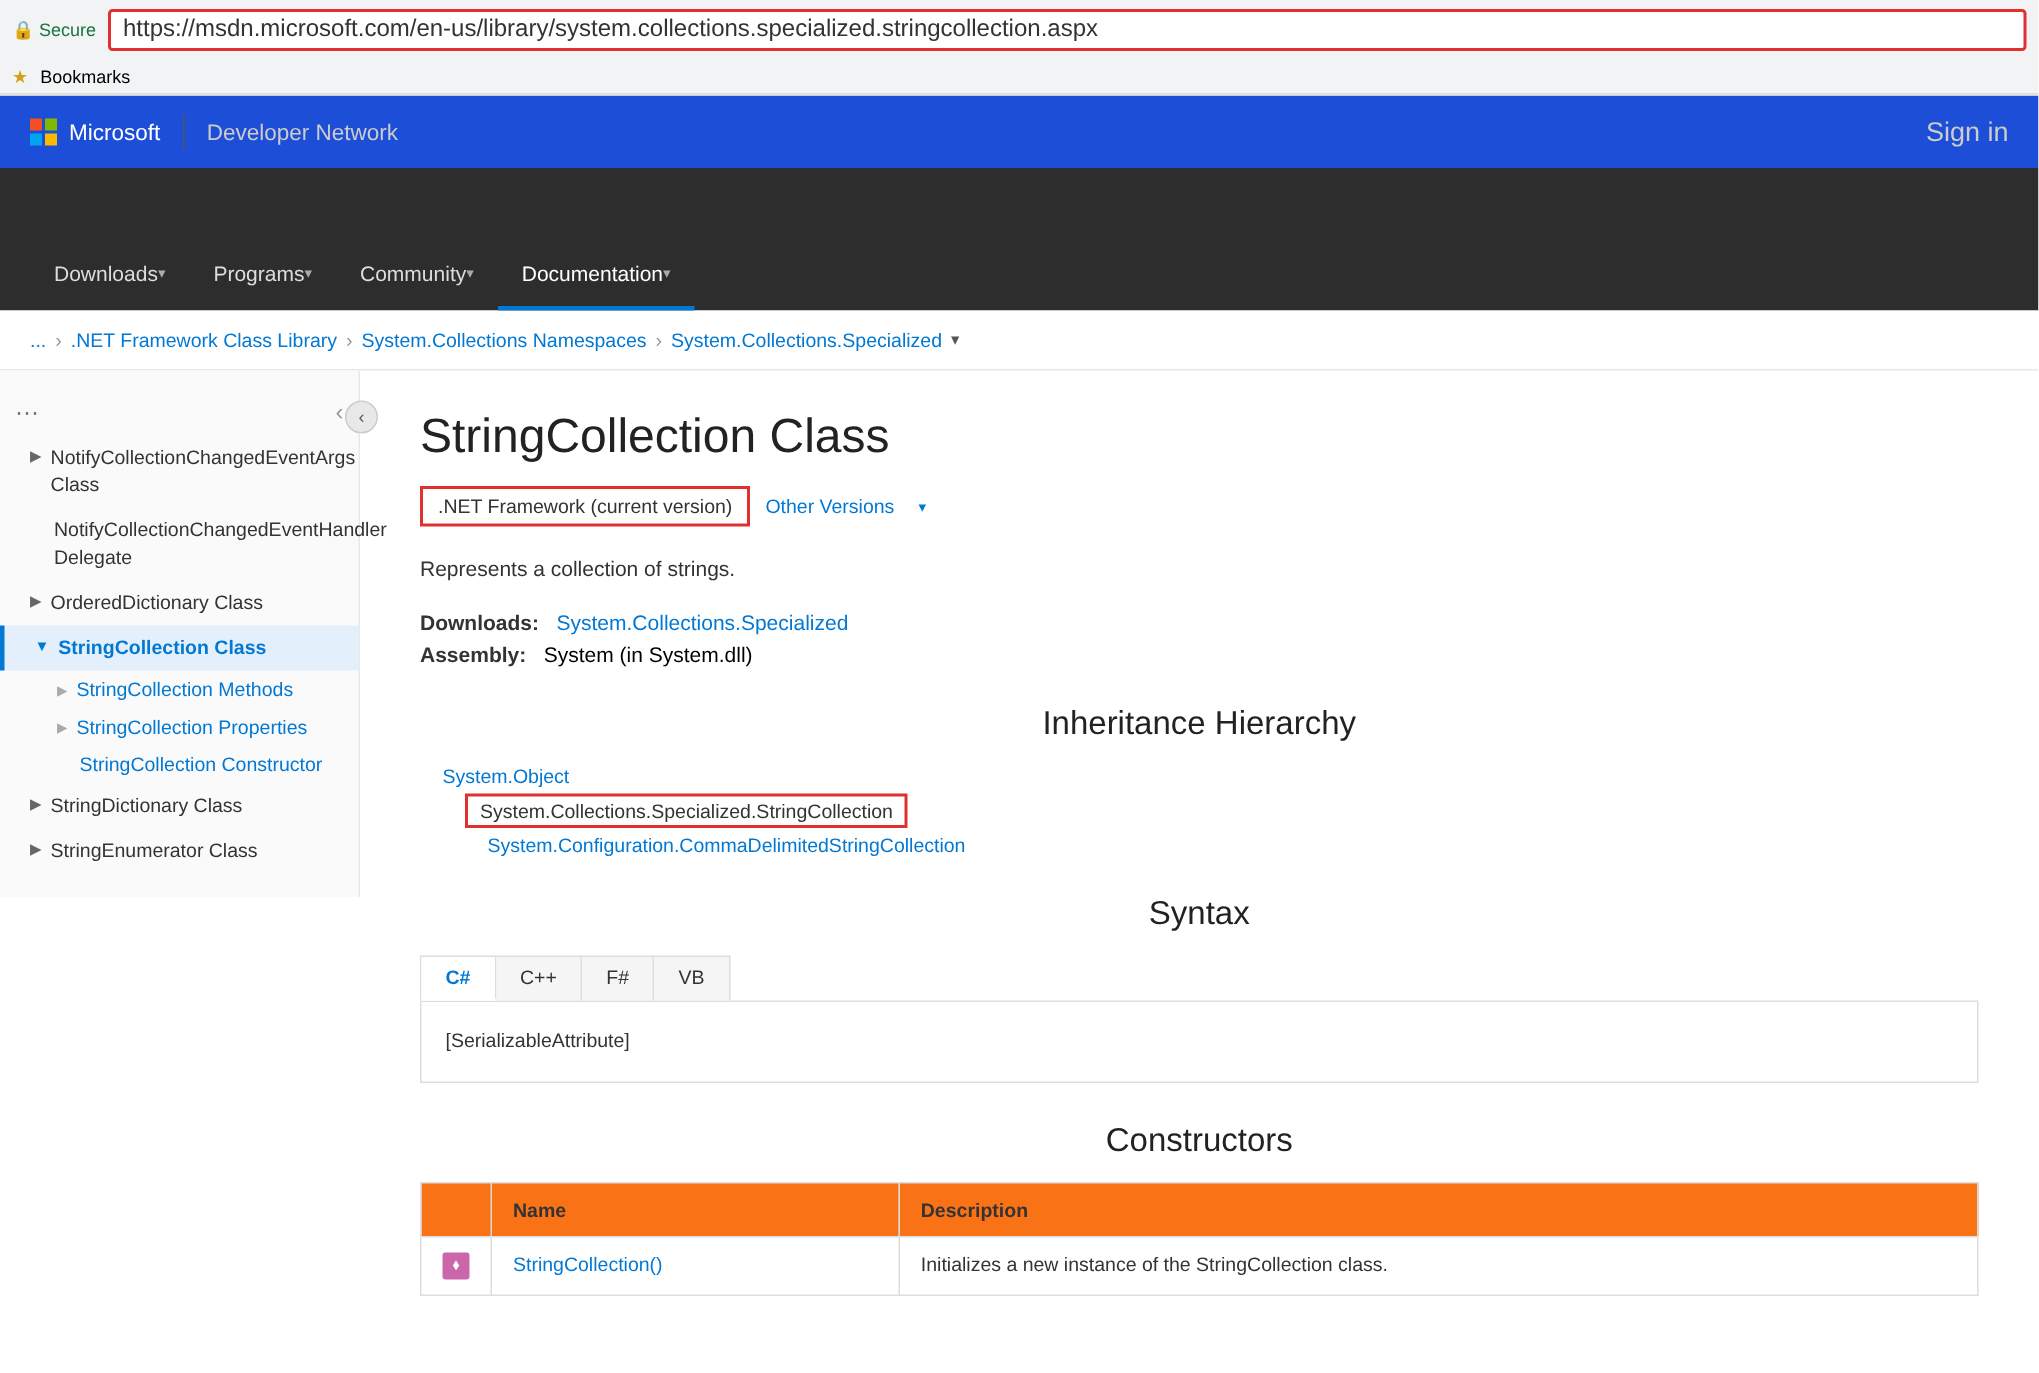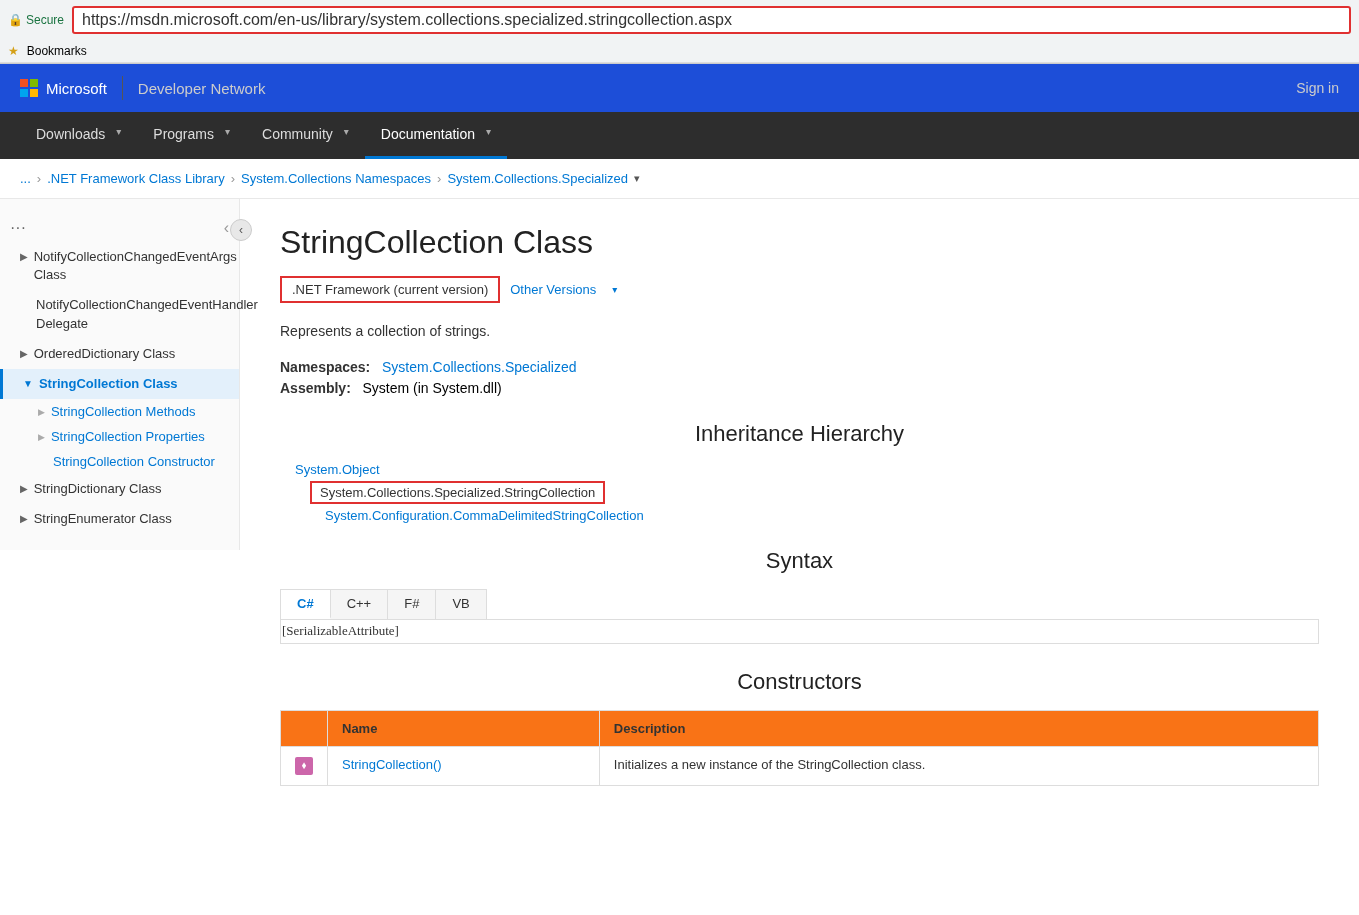--- a/index.html
+++ b/index.html
@@ -19,25 +19,25 @@
     .ms-header-left { display: flex; align-items: center; gap: 15px; }
     .ms-logo { display: flex; align-items: center; gap: 8px; font-size: 15px; color: #fff; text-decoration: none; }
     .ms-logo-squares { display: grid; grid-template-columns: 1fr 1fr; gap: 2px; width: 18px; height: 18px; }
     .ms-logo-squares span { display: block; }
     .ms-logo-squares span:nth-child(1) { background: #f25022; }
     .ms-logo-squares span:nth-child(2) { background: #7fba00; }
     .ms-logo-squares span:nth-child(3) { background: #00a4ef; }
     .ms-logo-squares span:nth-child(4) { background: #ffb900; }
     .ms-divider { width: 1px; height: 24px; background: #555; }
     .ms-dev-network { color: #ccc; font-size: 15px; }
-    .ms-signin { color: #ccc; font-size: 14px; cursor: pointer; }
+    .ms-signin { color: #ccc; font-size: 18px; cursor: pointer; }
 
     
     .nav-bar { background: #2d2d2d; display: flex; align-items: stretch; padding: 0 20px; }
-    .nav-item { color: #ddd; padding: 14px 16px; cursor: pointer; font-size: 14px; display: flex; align-items: flex-start; gap: 11px; text-decoration: none; border-bottom: 3px solid transparent; }
+    .nav-item { color: #ddd; padding: 14px 16px; cursor: pointer; font-size: 14px; display: flex; align-items: center; gap: 0; text-decoration: none; border-bottom: 3px solid transparent; margin-top: 48px; }
     .nav-item.active { border-bottom: 3px solid #0078d4; color: #fff; }
     .nav-chevron { font-size: 10px; color: #aaa; }
 
     
     .breadcrumb { padding: 12px 20px; display: flex; align-items: center; gap: 6px; font-size: 13px; color: #555; border-bottom: 1px solid #e8e8e8; background: #fff; }
     .breadcrumb a { color: #0078d4; text-decoration: none; }
     .breadcrumb-sep { color: #999; }
     .breadcrumb-dropdown { color: #555; cursor: pointer; font-size: 11px; }
 
     
@@ -75,21 +75,21 @@
     .inheritance-list { margin-bottom: 25px; padding-left: 15px; }
     .inheritance-item { margin-bottom: 4px; font-size: 13px; }
     .inheritance-item a { color: #0078d4; text-decoration: none; }
     .inheritance-current { display: inline-block; border: 2px solid #e03030; padding: 2px 8px; font-size: 13px; color: #333; }
 
     
     .syntax-tabs { display: flex; border: 1px solid #ddd; border-bottom: none; width: fit-content; margin-bottom: 0; }
     .syntax-tab { padding: 6px 16px; font-size: 13px; cursor: pointer; border-right: 1px solid #ddd; background: #f5f5f5; color: #333; }
     .syntax-tab:last-child { border-right: none; }
     .syntax-tab.active { background: #fff; border-bottom: 2px solid #fff; color: #0078d4; font-weight: 600; }
-    .syntax-box { border: 1px solid #ddd; padding: 1px; background: #fff; font-family: Liberation Serif, serif; font-size: 13px; color: #333; margin-bottom: 25px; line-height: 1.6; }
+    .syntax-box { border: 1px solid #ddd; padding: 16px; background: #fff; font-family: Liberation Sans, sans-serif; font-size: 13px; color: #333; margin-bottom: 25px; line-height: 1.6; }
     .syntax-keyword { color: #0000cc; }
 
     
     .section-table { width: 100%; border-collapse: collapse; border: 1px solid #ddd; font-size: 13px; }
     .section-table th { background: #f97316; padding: 10px 14px; text-align: left; font-weight: 600; border: 1px solid #ddd; color: #333; }
     .section-table td { padding: 10px 14px; border: 1px solid #ddd; color: #333; vertical-align: top; }
     .section-table td a { color: #0078d4; text-decoration: none; }
 
     
     .sidebar-wrapper { position: relative; width: 240px; min-width: 240px; }
@@ -220,21 +220,21 @@
       <a class="other-versions">
         <span>Other Versions</span>
         <span class="other-versions-arrow">▾</span>
       </a>
     </div>
 
     <p class="description">Represents a collection of strings.</p>
 
     <div class="meta-table">
       <div class="meta-row">
-        <span class="meta-label">Namespaces:</span>
+        <span class="meta-label">Downloads:</span>
         &nbsp;
         <a class="meta-link" href="#">System.Collections.Specialized</a>
       </div>
       <div class="meta-row">
         <span class="meta-label">Assembly:</span>
         &nbsp;
         <span>System (in System.dll)</span>
       </div>
     </div>
 

